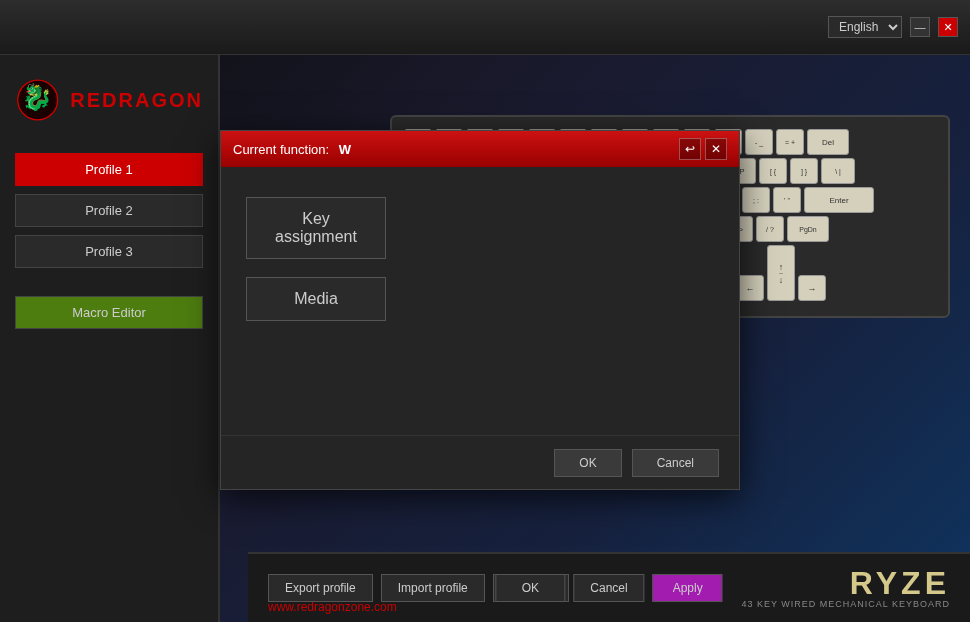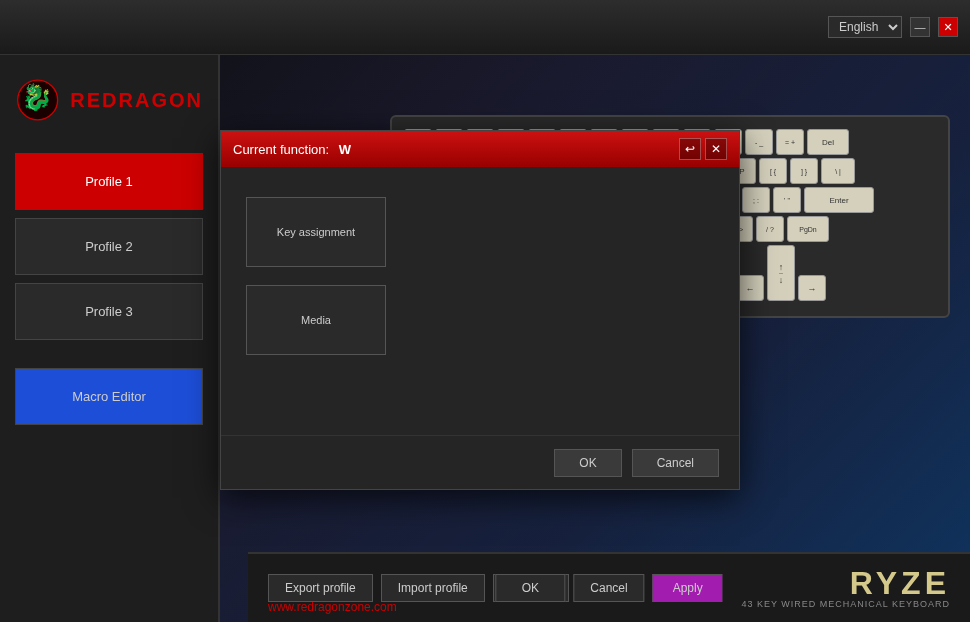--- a/index.html
+++ b/index.html
@@ -107,37 +107,37 @@
       font-size: 20px;
       font-weight: bold;
       letter-spacing: 2px;
       text-transform: uppercase;
     }
 
     .profile-btn {
       background: #2a2a2a;
       border: 1px solid #444;
       color: #ccc;
-      padding: 20px 12px;
+      padding: 8px 12px;
       cursor: pointer;
       font-size: 13px;
       transition: all 0.2s;
     }
 
     .profile-btn.active {
       background: #cc0000;
       border-color: #cc0000;
       color: white;
     }
 
     .macro-editor-btn {
-      background: #1d4ed8;
+      background: #4d7c0f;
       border: 1px solid #444;
       color: #ccc;
-      padding: 20px 12px;
+      padding: 8px 12px;
       cursor: pointer;
       font-size: 13px;
       text-align: center;
       margin-top: 20px;
     }
 
     
     .main-area {
       flex: 1;
       position: relative;
@@ -322,22 +322,22 @@
       display: flex;
       flex-direction: column;
       gap: 18px;
       height: calc(100% - 36px - 54px);
     }
 
     .modal-option-btn {
       background: #2a2a2a;
       border: 1px solid #555;
       color: #ccc;
-      padding: 28px 20px;
-      font-size: 11px;
+      padding: 12px 20px;
+      font-size: 16px;
       cursor: pointer;
       width: 140px;
       text-align: center;
     }
 
     .modal-footer {
       position: absolute;
       bottom: 0;
       left: 0;
       right: 0;

